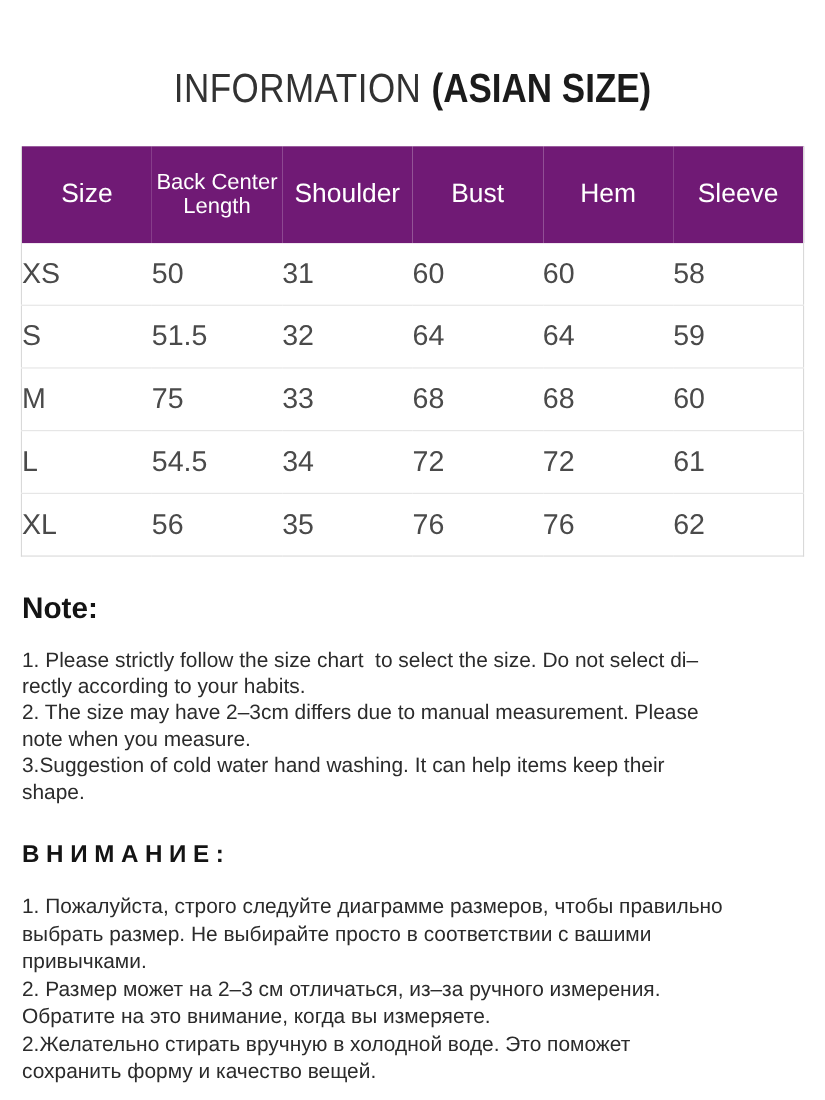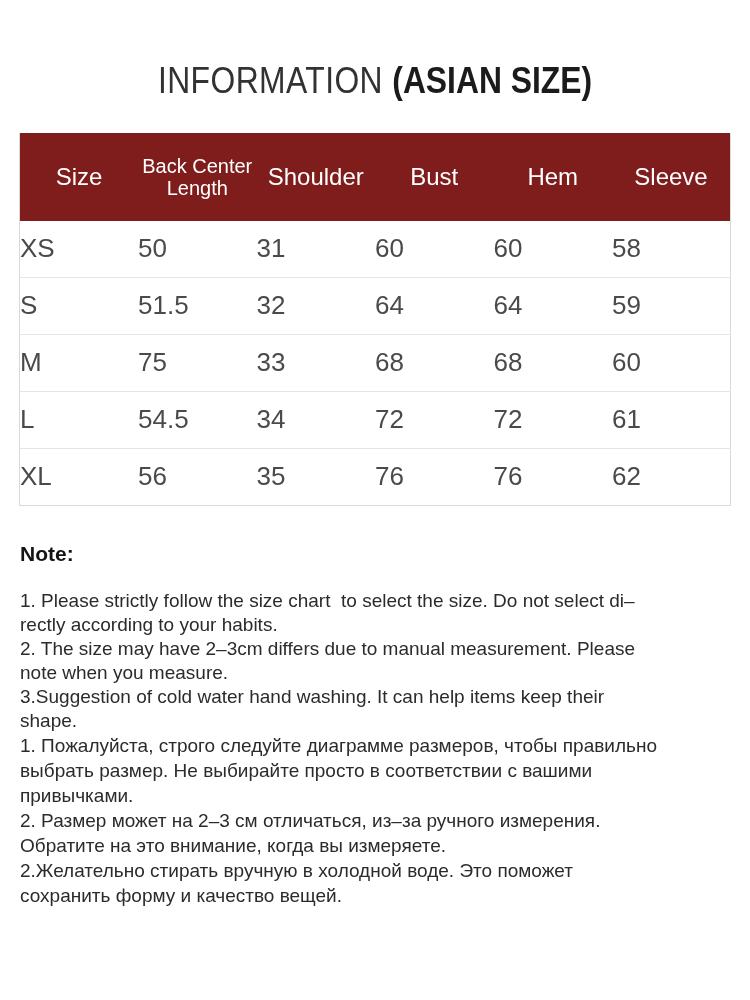--- a/index.html
+++ b/index.html
@@ -40,21 +40,21 @@
   
   table.size-table {
     margin: 30px 19px 0 19px;
     width: 712px;
     border-collapse: collapse;
     table-layout: fixed;
     border: 1px solid #d9d9d9;
     border-top: none;
   }
   table.size-table thead tr {
-    background: #7f1d1d;
+    background: #701a75;
     height: 88px;
   }
   table.size-table th {
     color: #ffffff;
     font-weight: 400;
     font-size: 24px;
     text-align: center;
     vertical-align: middle;
     white-space: pre-line;
     line-height: 1.1;
@@ -72,21 +72,21 @@
     padding: 0;
   }
   table.size-table tbody tr:last-child td {
     border-bottom: none;
   }
   
   .notes {
     margin: 33px 16px 0 20px;
   }
   .note-heading {
-    font-size: 21px;
+    font-size: 27px;
     font-weight: 700;
     color: #141414;
     line-height: 29px;
     margin: 0 0 21px 0;
   }
   .note-body {
     font-size: 19px;
     line-height: 24px;
     color: #2b2b2b;
     white-space: pre-wrap;
@@ -167,20 +167,21 @@
 
   <div class="notes">
     <div class="note-heading">Note:</div>
     <p class="note-body">1. Please strictly follow the size chart  to select the size. Do not select di–
 rectly according to your habits.</p>
     <p class="note-body">2. The size may have 2–3cm differs due to manual measurement. Please
 note when you measure.</p>
     <p class="note-body">3.Suggestion of cold water hand washing. It can help items keep their
 shape.</p>
 
+    <div class="note-heading attention-heading">ВНИМАНИЕ:</div>
     <p class="note-body ru-body">1. Пожалуйста, строго следуйте диаграмме размеров, чтобы правильно
 выбрать размер. Не выбирайте просто в соответствии с вашими
 привычками.</p>
     <p class="note-body ru-body">2. Размер может на 2–3 см отличаться, из–за ручного измерения.
 Обратите на это внимание, когда вы измеряете.</p>
     <p class="note-body ru-body">2.Желательно стирать вручную в холодной воде. Это поможет
 сохранить форму и качество вещей.</p>
   </div>
 
 </div>

